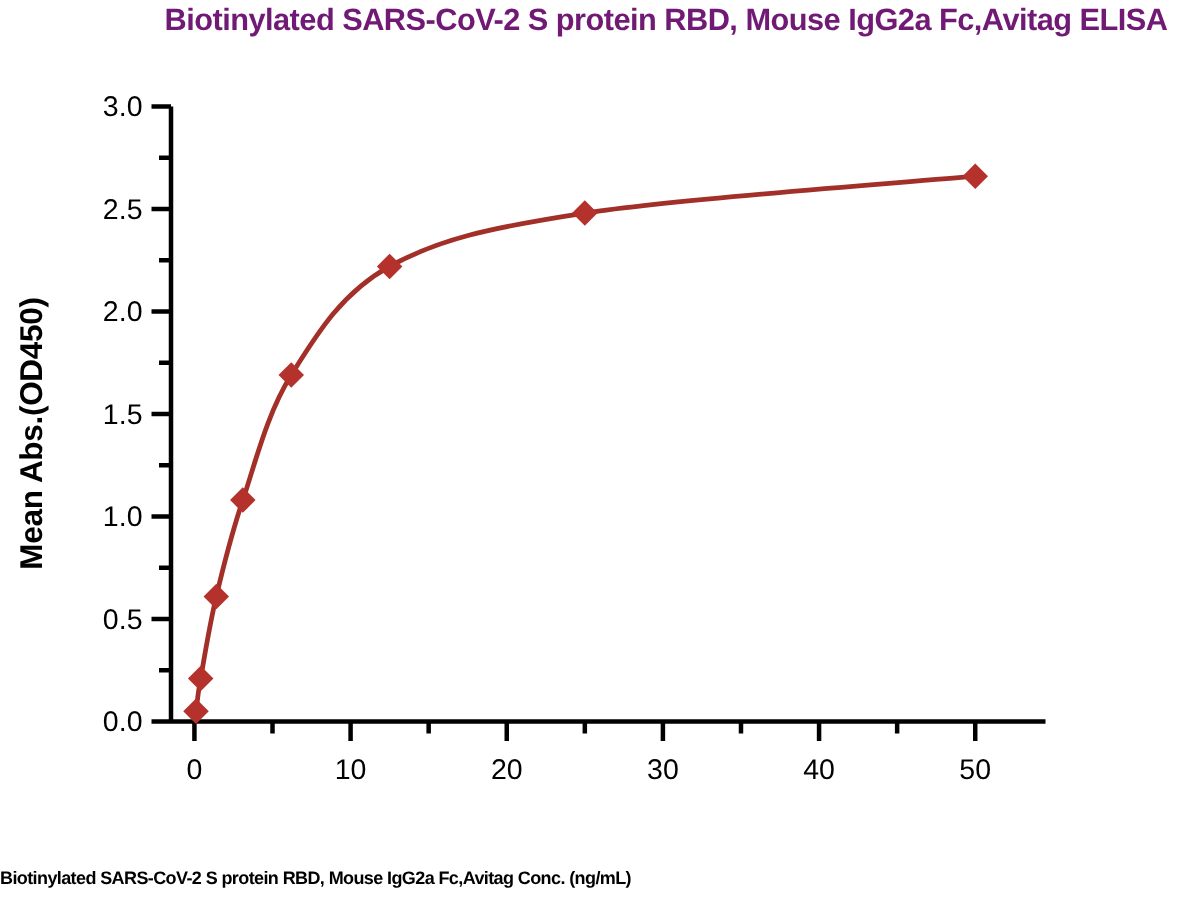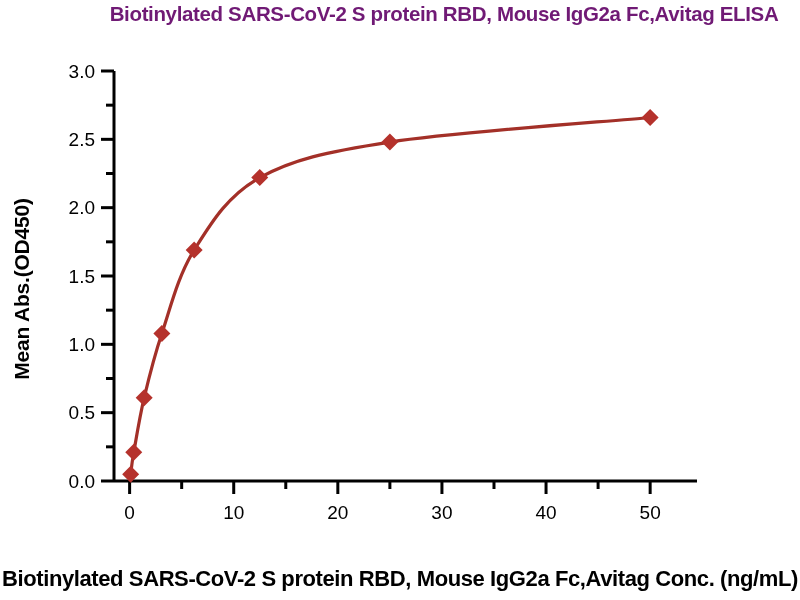--- a/index.html
+++ b/index.html
@@ -57,22 +57,22 @@
     font-weight: bold;
     letter-spacing: -0.2px;
     white-space: nowrap;
     color: #000000;
   }
   .xlabel {
     position: absolute;
     bottom: 8px;
     left: 0;
     width: 800px;
-    text-align: center;
-    font-size: 22px;
+    text-align: left;
+    font-size: 12px;
     font-weight: bold;
     letter-spacing: -0.4px;
     white-space: nowrap;
     color: #000000;
   }
   #plot-svg {
     position: absolute;
     left: 0;
     top: 0;
   }

